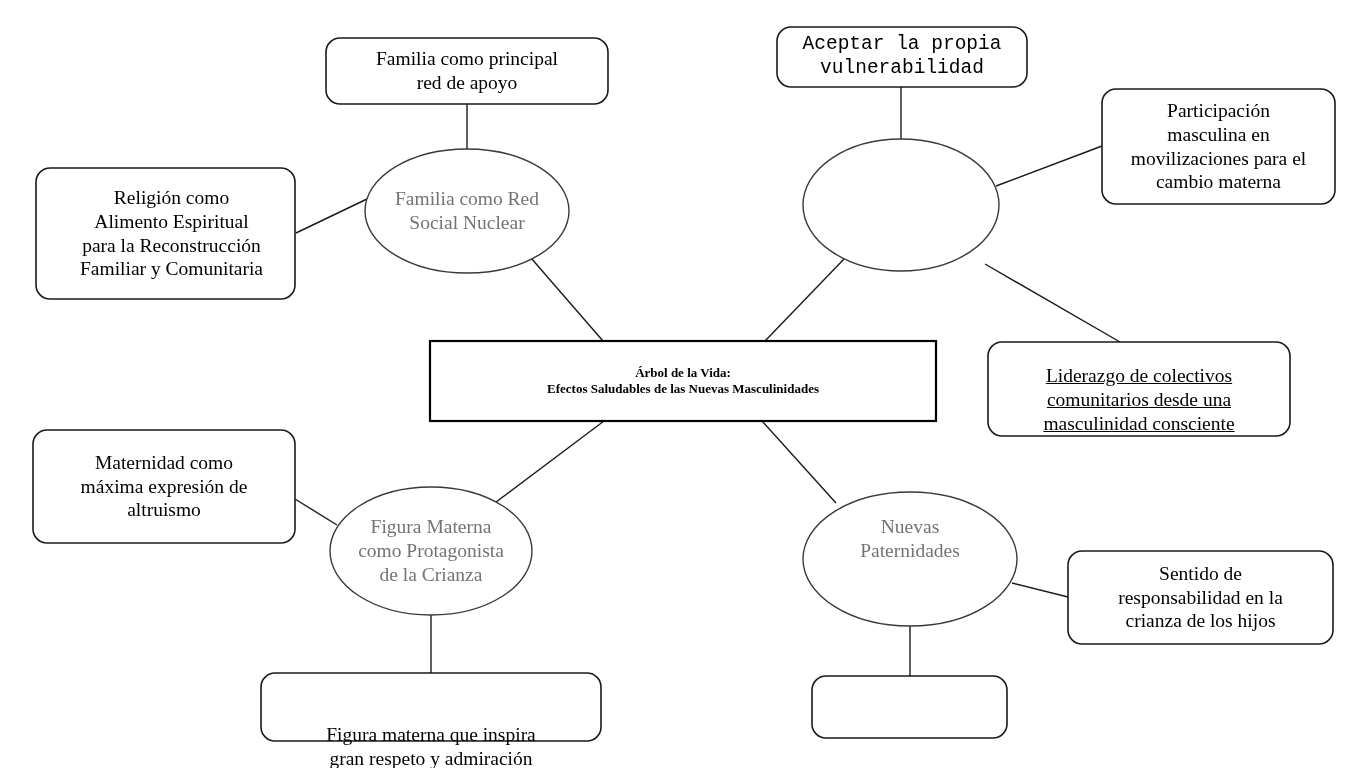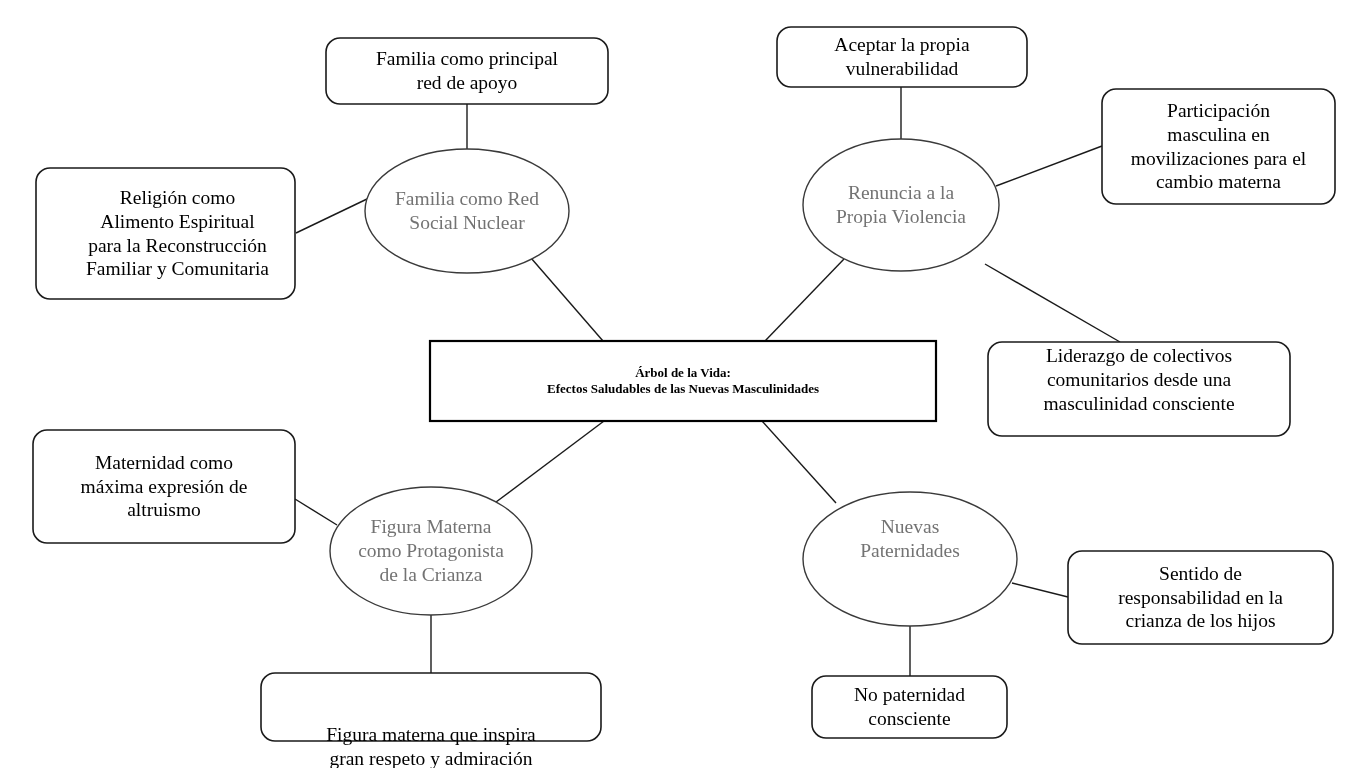--- a/index.html
+++ b/index.html
@@ -114,47 +114,43 @@
     <g>
       <rect class="node-shape-rect" x="430" y="341" width="506" height="80"></rect>
     </g>
   </svg>
 
   <div class="node-label label-center" style="left:430px; top:341px; width:506px; height:80px;">Árbol de la Vida:
 Efectos Saludables de las Nuevas Masculinidades</div>
 
   <div class="node-label label-branch" style="left:365px; top:149px; width:204px; height:124px;">Familia como Red
 Social Nuclear</div>
-  <div class="node-label label-branch" style="left:803px; top:139px; width:196px; height:132px;">Renuncia a la
-Propia Violencia</div>
   <div class="node-label label-branch" style="left:330px; top:487px; width:202px; height:128px;">Figura Materna
 como Protagonista
 de la Crianza</div>
   <div class="node-label label-branch" style="left:803px; top:472px; width:214px; height:134px;">Nuevas
 Paternidades</div>
 
   <div class="node-label label-leaf" style="left:326px; top:38px; width:282px; height:66px;">Familia como principal
 red de apoyo</div>
-  <div class="node-label label-leaf" style="left:48px; top:168px; width:259px; height:131px;">Religión como
+  <div class="node-label label-leaf" style="left:42px; top:168px; width:259px; height:131px;">Religión como
 Alimento Espiritual
 para la Reconstrucción
 Familiar y Comunitaria</div>
-  <div class="node-label label-leaf" style="left:777px; top:27px; width:250px; height:60px;">Aceptar la propia
+  <div class="node-label label-leaf" style="left:777px; top:27px; width:250px; height:60px;font-family:Liberation Mono, monospace;">Aceptar la propia
 vulnerabilidad</div>
   <div class="node-label label-leaf" style="left:1102px; top:89px; width:233px; height:115px;">Participación
 masculina en
 movilizaciones para el
 cambio materna</div>
-  <div class="node-label label-leaf" style="left:988px; top:342px; width:302px; height:76px;">Liderazgo de colectivos
+  <div class="node-label label-leaf" style="left:988px; top:362px; width:302px; height:76px;text-decoration:underline;">Liderazgo de colectivos
 comunitarios desde una
 masculinidad consciente</div>
   <div class="node-label label-leaf" style="left:33px; top:430px; width:262px; height:113px;border-radius:9px;">Maternidad como
 máxima expresión de
 altruismo</div>
   <div class="node-label label-leaf" style="left:261px; top:673px; width:340px; height:68px;margin-top:40px;">Figura materna que inspira
 gran respeto y admiración</div>
   <div class="node-label label-leaf" style="left:1068px; top:551px; width:265px; height:93px;">Sentido de
 responsabilidad en la
 crianza de los hijos</div>
-  <div class="node-label label-leaf" style="left:812px; top:676px; width:195px; height:62px;">No paternidad
-consciente</div>
 
 </div>
 
 </body></html>

